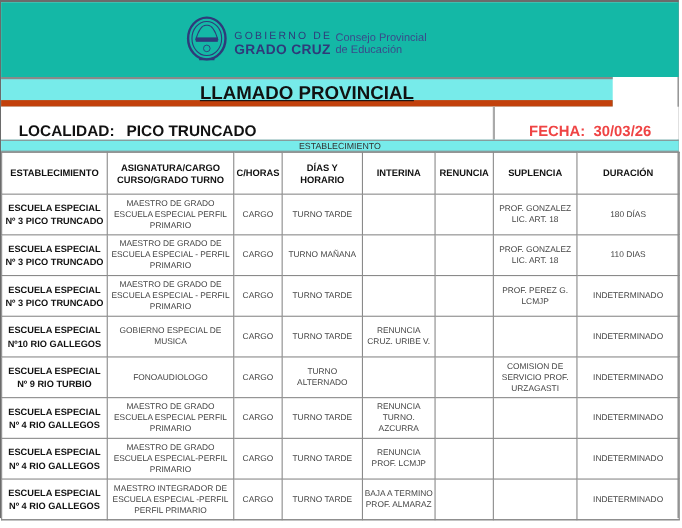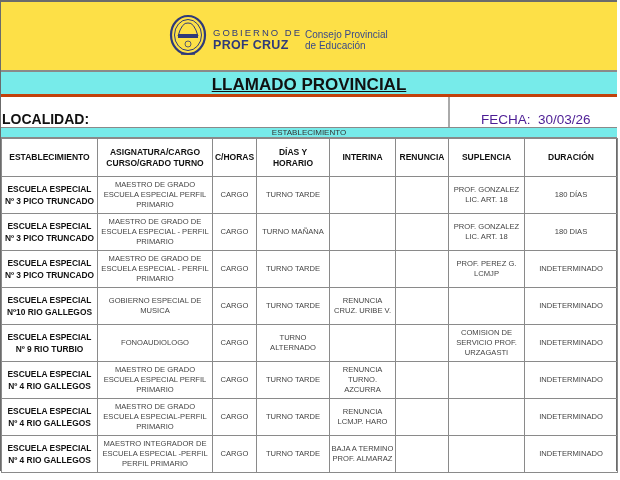--- a/index.html
+++ b/index.html
@@ -1,30 +1,30 @@
 <!DOCTYPE html>
 <html><head>
 <meta charset="utf-8">
 <style>
   html, body { margin: 0; padding: 0; background: #ffffff; }
   body { width: 620px; height: 480px; position: relative; overflow: hidden; font-family: "Liberation Sans", sans-serif; color: #222; }
   .frame { position: absolute; left: 0; top: 0; width: 617px; height: 471px; border-left: 1px solid #6b6b6b; border-right: 1px solid #6b6b6b; border-top: 2px solid #6b6b6b; box-sizing: border-box; }
-  .header { position: absolute; left: 1px; top: 2px; width: 616px; height: 68px; background: #fde047; }
+  .header { position: absolute; left: 1px; top: 2px; width: 616px; height: 68px; background: #14b8a6; }
   .logo { position: absolute; left: 168px; top: 12px; width: 38px; height: 44px; }
   .gob { position: absolute; left: 212px; top: 26px; line-height: 1; }
   .gob .l1 { font-size: 9.5px; letter-spacing: 2px; color: #2f3a7a; }
   .gob .l2 { font-size: 12.5px; font-weight: bold; color: #2f3a7a; margin-top: 1px; letter-spacing: 0.3px; }
   .cpe { position: absolute; left: 304px; top: 27px; font-size: 10px; line-height: 11px; color: #3a4a8a; }
-  .title-bar { position: absolute; left: 1px; top: 70px; width: 616px; height: 27px; background: #77ebea; border-top: 2px solid #8a8a8a; border-bottom: 3px solid #c2410c; box-sizing: border-box; text-align: center; }
+  .title-bar { position: absolute; left: 1px; top: 70px; width: 556px; height: 27px; background: #77ebea; border-top: 2px solid #8a8a8a; border-bottom: 6px solid #c2410c; box-sizing: border-box; text-align: center; }
   .title-bar span { font-size: 17px; font-weight: bold; text-decoration: underline; line-height: 26px; color: #111; }
   .loc-row { position: absolute; left: 1px; top: 97px; width: 616px; height: 30px; background: #fff; }
-  .loc-label { position: absolute; left: 1px; top: 14px; font-size: 14px; font-weight: bold; color: #111; }
+  .loc-label { position: absolute; left: 16px; top: 14px; font-size: 14px; font-weight: bold; color: #111; }
   .loc-value { position: absolute; left: 114px; top: 14px; font-size: 14px; font-weight: bold; color: #111; }
   .loc-div { position: absolute; left: 447px; top: 0; width: 2px; height: 30px; background: #aaa; }
-  .fecha { position: absolute; left: 480px; top: 15px; font-size: 13.5px; font-weight: normal; color: #4c1d95; }
+  .fecha { position: absolute; left: 480px; top: 15px; font-size: 13.5px; font-weight: bold; color: #ef4444; }
   .estab-bar { position: absolute; left: 1px; top: 127px; width: 616px; height: 11px; background: #77ebea; border-top: 1px solid #8a8a8a; border-bottom: 1px solid #8a8a8a; box-sizing: border-box; text-align: center; font-size: 8px; line-height: 9px; color: #333; }
   table.grid { position: absolute; left: 1px; top: 138px; width: 616px; border-collapse: collapse; table-layout: fixed; }
   table.grid td, table.grid th { border: 1px solid #8a8a8a; text-align: center; vertical-align: middle; padding: 0 1px; overflow: hidden; }
   table.grid th { height: 37px; font-size: 8.5px; font-weight: bold; color: #111; line-height: 11px; }
   table.grid td { height: 36px; font-size: 7.6px; color: #444; line-height: 10px; }
   table.grid td.est { font-size: 8.4px; font-weight: bold; color: #111; line-height: 12px; }
   .bottom-line { position: absolute; left: 1px; top: 472px; width: 616px; height: 1px; background: #8a8a8a; }
 </style>
 </head>
 <body>
@@ -35,34 +35,35 @@
   <svg class="logo" viewBox="0 0 38 44">
     <ellipse cx="19" cy="21" rx="17" ry="19" fill="none" stroke="#2f3a7a" stroke-width="2.2"></ellipse>
     <ellipse cx="19" cy="21" rx="13.5" ry="15.5" fill="none" stroke="#2f3a7a" stroke-width="1"></ellipse>
     <path d="M9 22 Q13 8 19 9 Q25 8 29 22 Z" fill="none" stroke="#2f3a7a" stroke-width="1"></path>
     <rect x="9" y="20" width="20" height="4" fill="#2f3a7a"></rect>
     <circle cx="19" cy="30" r="3" fill="none" stroke="#2f3a7a" stroke-width="0.8"></circle>
     <path d="M12 40 L26 40" stroke="#2f3a7a" stroke-width="1.5"></path>
   </svg>
   <div class="gob">
     <div class="l1">GOBIERNO DE</div>
-    <div class="l2">PROF CRUZ</div>
+    <div class="l2">GRADO CRUZ</div>
   </div>
   <div class="cpe">
     <div>Consejo Provincial</div>
     <div>de Educación</div>
   </div>
 </div>
 
 <div class="title-bar">
   <span>LLAMADO PROVINCIAL</span>
 </div>
 
 <div class="loc-row">
   <span class="loc-label">LOCALIDAD:</span>
+  <span class="loc-value">PICO TRUNCADO</span>
   <div class="loc-div"></div>
   <span class="fecha"><span>FECHA:</span>&nbsp; <span>30/03/26</span></span>
 </div>
 
 <div class="estab-bar">ESTABLECIMIENTO</div>
 
 <table class="grid">
   <colgroup>
     <col style="width:96px">
       <col style="width:115px">
@@ -97,21 +98,21 @@
         <td><span>180 DÍAS</span></td>
       </tr>
       <tr>
         <td class="est"><span>ESCUELA ESPECIAL</span><br><span>Nº 3 PICO TRUNCADO</span></td>
         <td><span>MAESTRO DE GRADO DE</span><br><span>ESCUELA ESPECIAL - PERFIL</span><br><span>PRIMARIO</span></td>
         <td><span>CARGO</span></td>
         <td><span>TURNO MAÑANA</span></td>
         <td></td>
         <td></td>
         <td><span>PROF. GONZALEZ</span><br><span>LIC. ART. 18</span></td>
-        <td><span>180 DIAS</span></td>
+        <td><span>110 DIAS</span></td>
       </tr>
       <tr>
         <td class="est"><span>ESCUELA ESPECIAL</span><br><span>Nº 3 PICO TRUNCADO</span></td>
         <td><span>MAESTRO DE GRADO DE</span><br><span>ESCUELA ESPECIAL - PERFIL</span><br><span>PRIMARIO</span></td>
         <td><span>CARGO</span></td>
         <td><span>TURNO TARDE</span></td>
         <td></td>
         <td></td>
         <td><span>PROF. PEREZ G.</span><br><span>LCMJP</span></td>
         <td><span>INDETERMINADO</span></td>
@@ -144,21 +145,21 @@
         <td><span>RENUNCIA</span><br><span>TURNO. AZCURRA</span></td>
         <td></td>
         <td></td>
         <td><span>INDETERMINADO</span></td>
       </tr>
       <tr>
         <td class="est"><span>ESCUELA ESPECIAL</span><br><span>Nº 4 RIO GALLEGOS</span></td>
         <td><span>MAESTRO DE GRADO</span><br><span>ESCUELA ESPECIAL-PERFIL</span><br><span>PRIMARIO</span></td>
         <td><span>CARGO</span></td>
         <td><span>TURNO TARDE</span></td>
-        <td><span>RENUNCIA</span><br><span>LCMJP. HARO</span></td>
+        <td><span>RENUNCIA</span><br><span>PROF. LCMJP</span></td>
         <td></td>
         <td></td>
         <td><span>INDETERMINADO</span></td>
       </tr>
       <tr>
         <td class="est"><span>ESCUELA ESPECIAL</span><br><span>Nº 4 RIO GALLEGOS</span></td>
         <td><span>MAESTRO INTEGRADOR DE</span><br><span>ESCUELA ESPECIAL -PERFIL</span><br><span>PERFIL PRIMARIO</span></td>
         <td><span>CARGO</span></td>
         <td><span>TURNO TARDE</span></td>
         <td><span>BAJA A TERMINO</span><br><span>PROF. ALMARAZ</span></td>

